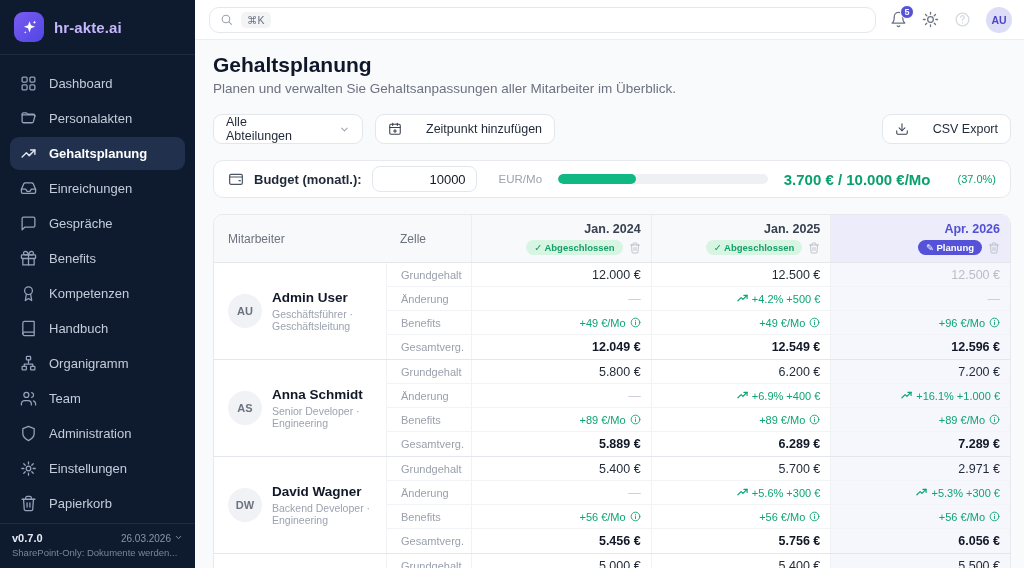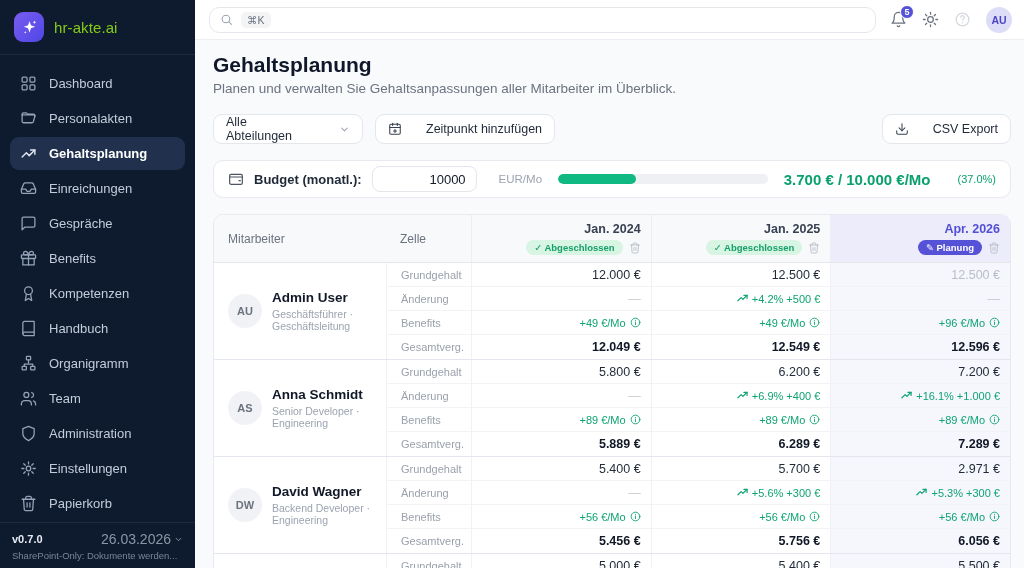--- a/index.html
+++ b/index.html
@@ -5,31 +5,31 @@
   * { margin:0; padding:0; box-sizing:border-box; }
   html,body { width:1024px; height:568px; overflow:hidden; }
   body { font-family:"Liberation Sans","DejaVu Sans",sans-serif; background:#f9fafb; color:#111827; }
   .app { display:flex; width:1024px; height:568px; }
 
   
   .sidebar { width:195px; min-width:195px; height:568px; background:#0e1b2e; display:flex; flex-direction:column; position:relative; }
   .logo-row { display:flex; align-items:center; gap:10px; padding:12px 14px 12px 14px; border-bottom:1px solid rgba(255,255,255,.07); cursor:pointer; }
   .logo-box { width:30px; height:30px; border-radius:9px; background:linear-gradient(135deg,#7a5cf0,#4f46e5); display:flex; align-items:center; justify-content:center; color:#fff; }
   .logo-box svg { width:17px; height:17px; }
-  .logo-text { color:#84cc16; font-weight:400; font-size:15px; letter-spacing:.1px;text-align:center; }
+  .logo-text { color:#c4b5fd; font-weight:700; font-size:15px; letter-spacing:.1px;text-align:center; }
   .nav { padding:12px 10px 0 10px; flex:1; }
   .nav-item { display:flex; align-items:center; gap:12px; padding:8px 10px; margin-bottom:2px; border-radius:9px; color:#c3ccdb; font-size:13px; cursor:pointer; }
   .nav-item .icn { width:17px; height:17px; color:#94a2ba; display:flex; }
   .nav-item .icn svg { width:17px; height:17px; }
   .nav-item.active { background:#20304d; color:#fff; font-weight:600; }
   .nav-item.active .icn { color:#dfe5ef; }
   .side-footer { border-top:1px solid rgba(255,255,255,.08); padding:8px 12px 10px 12px; }
   .ver-row { display:flex; align-items:center; justify-content:space-between; }
   .ver { color:#e6ebf3; font-size:11px; font-weight:700; }
-  .date-chip { display:flex; align-items:center; gap:3px; color:#8b95a8; font-size:14px; cursor:pointer;margin-left:44px; }
+  .date-chip { display:flex; align-items:center; gap:3px; color:#8b95a8; font-size:10px; cursor:pointer;margin-left:44px; }
   .date-chip svg { width:9px; height:9px; }
   .side-note { margin-top:3px; color:#7a8499; font-size:9.5px; white-space:nowrap; overflow:hidden; text-overflow:ellipsis; }
 
   
   .main { flex:1; display:flex; flex-direction:column; height:568px; overflow:hidden; }
   .topbar { height:40px; min-height:40px; background:#fff; border-bottom:1px solid #eceef2; display:flex; align-items:center; padding:0 12px 0 14px; gap:14px; }
   .search-box { flex:1; height:26px; border:1px solid #e5e7eb; border-radius:10px; background:#fff; display:flex; align-items:center; padding:0 6px 0 10px; gap:8px; }
   .search-box .icn { color:#9ca3af; display:flex; }
   .search-box input { flex:1; border:none; outline:none; font-size:12.5px; color:#374151; font-family:inherit; background:transparent; }
   .search-box input::placeholder { color:#9ca3af; }

